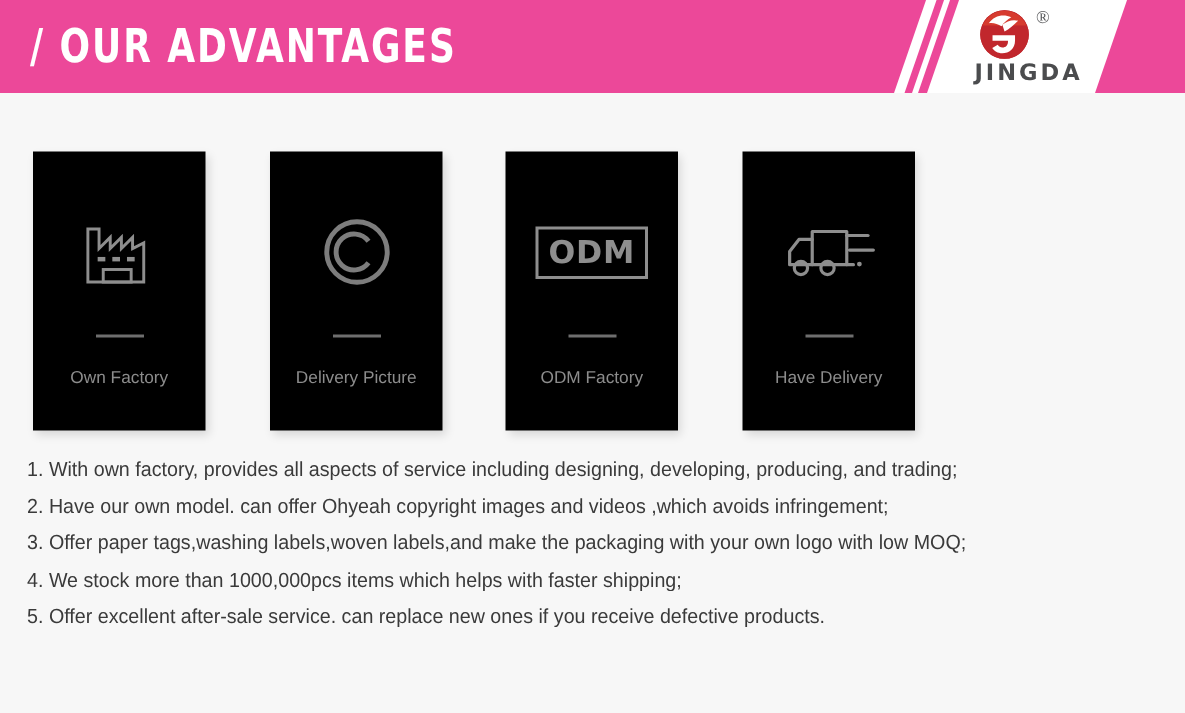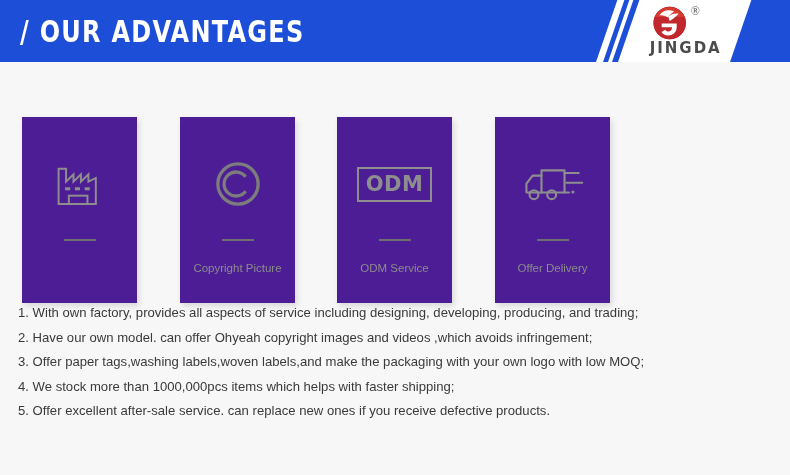--- a/index.html
+++ b/index.html
@@ -15,21 +15,21 @@
     background: #f7f7f7;
     position: relative;
   }
 
   
   .header {
     position: absolute;
     left: 0; top: 0;
     width: 790px;
     height: 62px;
-    background: #1d4ed8;
+    background: #ec4899;
     overflow: hidden;
   }
 
   .header-title {
     position: absolute;
     left: 20px;
     top: 11px;
     color: #ffffff;
     font-size: 31px;
     font-weight: bold;
@@ -108,24 +108,24 @@
   .cards {
     position: absolute;
     left: 0;
     top: 100px;
     width: 790px;
     height: 186px;
   }
 
   .card {
     position: absolute;
-    top: 17px;
+    top: 1px;
     width: 115px;
     height: 186px;
-    background: #4c1d95;
+    background: #000000;
     box-shadow: 2px 3px 6px rgba(0,0,0,0.13);
   }
   .card-0 { left: 22px; }
   .card-1 { left: 180px; }
   .card-2 { left: 337px; }
   .card-3 { left: 495px; }
   .card-4 { left: 653px; }
 
   .card-icon {
     position: absolute;
@@ -225,58 +225,59 @@
         <g fill="none" stroke="#8e8e8e" stroke-width="2.1" stroke-linejoin="miter">
           <path d="M6 46 L6 8 L14 8 L14 22 L22 14 L22 22 L30 14 L30 22 L38 14 L38 22 L46 18 L46 46 Z"></path>
         </g>
         <rect x="13" y="28" width="5.5" height="3.2" fill="#8e8e8e"></rect>
         <rect x="23.5" y="28" width="5.5" height="3.2" fill="#8e8e8e"></rect>
         <rect x="34" y="28" width="5.5" height="3.2" fill="#8e8e8e"></rect>
         <rect x="17" y="37" width="20" height="9" fill="none" stroke="#8e8e8e" stroke-width="2.1"></rect>
       </svg>
     </div>
     <div class="card-divider"></div>
+    <div class="card-label">Own Factory</div>
   </div>
 
   <div class="card card-1">
     <div class="card-icon">
       <svg viewBox="0 0 50 50" width="48" height="48">
         <circle cx="25" cy="25" r="21" fill="none" stroke="#7d7d7d" stroke-width="3.4"></circle>
         <path d="M33 17.5 A12.5 12.5 0 1 0 33 32.5" fill="none" stroke="#7d7d7d" stroke-width="3.4" stroke-linecap="butt"></path>
       </svg>
     </div>
     <div class="card-divider"></div>
-    <div class="card-label">Copyright Picture</div>
+    <div class="card-label">Delivery Picture</div>
   </div>
 
   <div class="card card-2">
     <div class="card-icon">
       <div class="odm-box">ODM</div>
     </div>
     <div class="card-divider"></div>
-    <div class="card-label">ODM Service</div>
+    <div class="card-label">ODM Factory</div>
   </div>
 
   <div class="card card-3">
     <div class="card-icon">
       <svg viewBox="0 0 70 44" width="62" height="39">
         <g fill="none" stroke="#8e8e8e" stroke-width="2.4" stroke-linejoin="round" stroke-linecap="round">
           <rect x="22" y="6" width="26" height="25"></rect>
           <path d="M22 12 L12 12 L5 21 L5 31 L22 31"></path>
           <path d="M48 31 L53 31"></path>
           <line x1="48" y1="9" x2="64" y2="9"></line>
           <line x1="50" y1="20" x2="68" y2="20"></line>
           <circle cx="13.5" cy="33.5" r="5"></circle>
           <circle cx="33.5" cy="33.5" r="5"></circle>
         </g>
         <circle cx="57.5" cy="30.5" r="1.8" fill="#8e8e8e"></circle>
       </svg>
     </div>
     <div class="card-divider"></div>
-    <div class="card-label">Offer Delivery</div>
+    <div class="card-label">Have Delivery</div>
   </div>
 
 </div>
 
 <div class="bullets">
   <div class="bullet-line">1. With own factory, provides all aspects of service including designing, developing, producing, and trading;</div>
   <div class="bullet-line">2. Have our own model. can offer Ohyeah copyright images and videos ,which avoids infringement;</div>
   <div class="bullet-line">3. Offer paper tags,washing labels,woven labels,and make the packaging with your own logo with low MOQ;</div>
   <div class="bullet-line">4. We stock more than 1000,000pcs items which helps with faster shipping;</div>
   <div class="bullet-line">5. Offer excellent after-sale service. can replace new ones if you receive defective products.</div>

